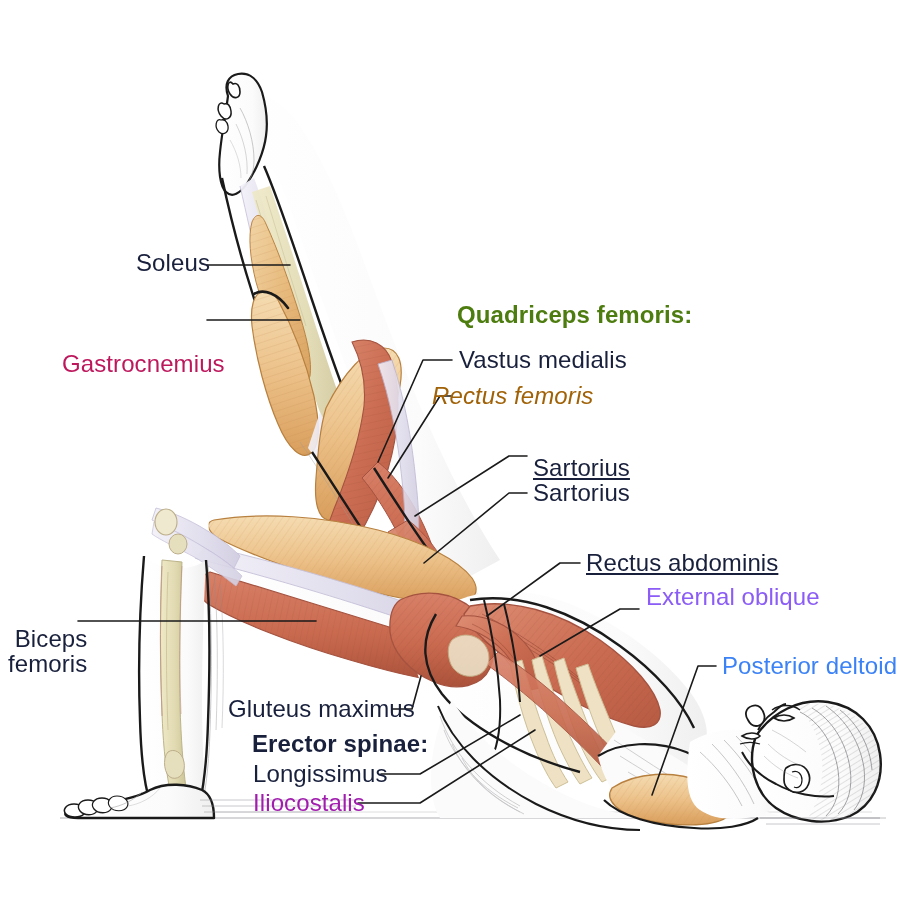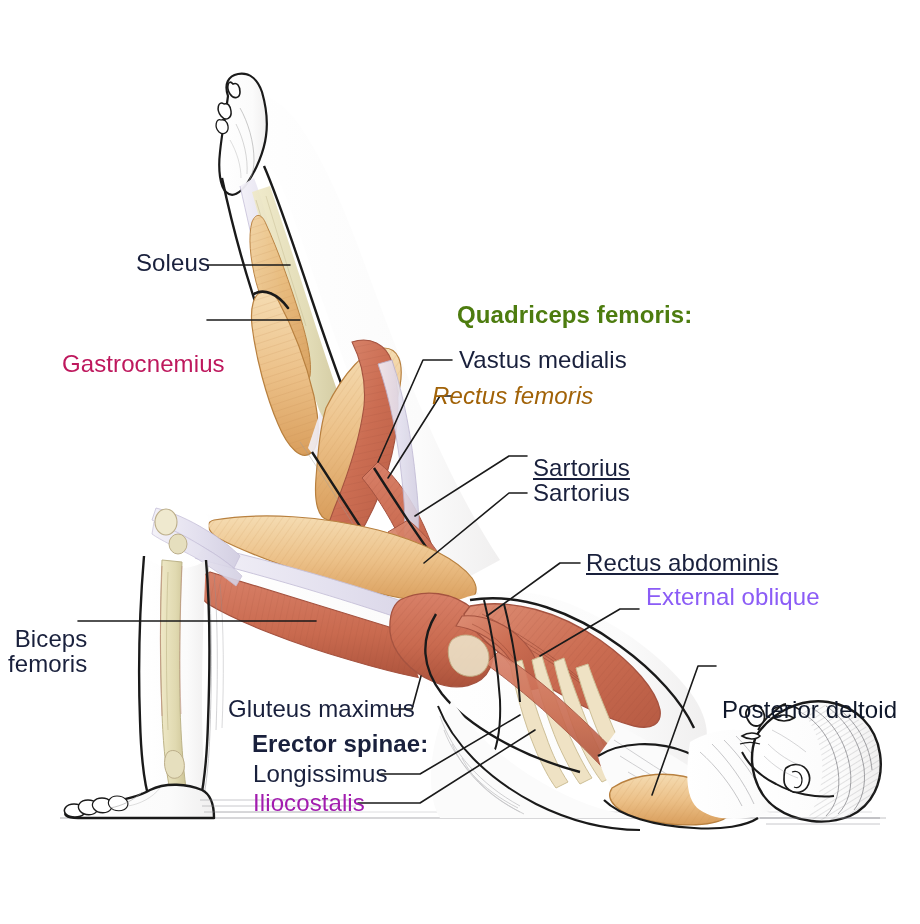--- a/index.html
+++ b/index.html
@@ -446,21 +446,21 @@
   <div id="label-layer">
       <div class="label-text right" style="left: 136px; top: 250px; color: rgb(25, 32, 60);">Soleus</div>
       <div class="label-text right" style="left: 62px; top: 307px; color: #be185d; margin-top: 44px;">Gastrocnemius</div>
       <div class="label-text bold" style="left: 457px; top: 302px; color: #4d7c0f;">Quadriceps femoris:</div>
       <div class="label-text" style="left: 459px; top: 347px; color: rgb(25, 32, 60);">Vastus medialis</div>
       <div class="label-text" style="left: 432px; top: 383px; color: #a16207; font-style: italic;">Rectus femoris</div>
       <div class="label-text" style="left: 533px; top: 455px; color: rgb(25, 32, 60); text-decoration: underline;">Sartorius</div>
       <div class="label-text" style="left: 533px; top: 480px; color: rgb(25, 32, 60);">Sartorius</div>
       <div class="label-text" style="left: 586px; top: 550px; color: rgb(25, 32, 60); text-decoration: underline;">Rectus abdominis</div>
       <div class="label-text" style="left: 646px; top: 584px; color: #8b5cf6;">External oblique</div>
-      <div class="label-text" style="left: 722px; top: 653px; color: #0f172a; margin-top: 44px;">Posterior deltoid</div>
+      <div class="label-text" style="left: 722px; top: 653px; color: #3b82f6;">Posterior deltoid</div>
       <div class="label-text right" style="left: 8px; top: 607px; color: rgb(25, 32, 60); margin-top: 19px;">Biceps
 femoris</div>
       <div class="label-text right" style="left: 228px; top: 696px; color: rgb(25, 32, 60);">Gluteus maximus</div>
       <div class="label-text bold right" style="left: 252px; top: 731px; color: rgb(25, 32, 60);">Erector spinae:</div>
       <div class="label-text right" style="left: 253px; top: 761px; color: rgb(25, 32, 60); text-align: right;">Longissimus</div>
       <div class="label-text right" style="left: 253px; top: 790px; color: #a21caf;">Iliocostalis</div>
     </div>
 
 </div>
 

